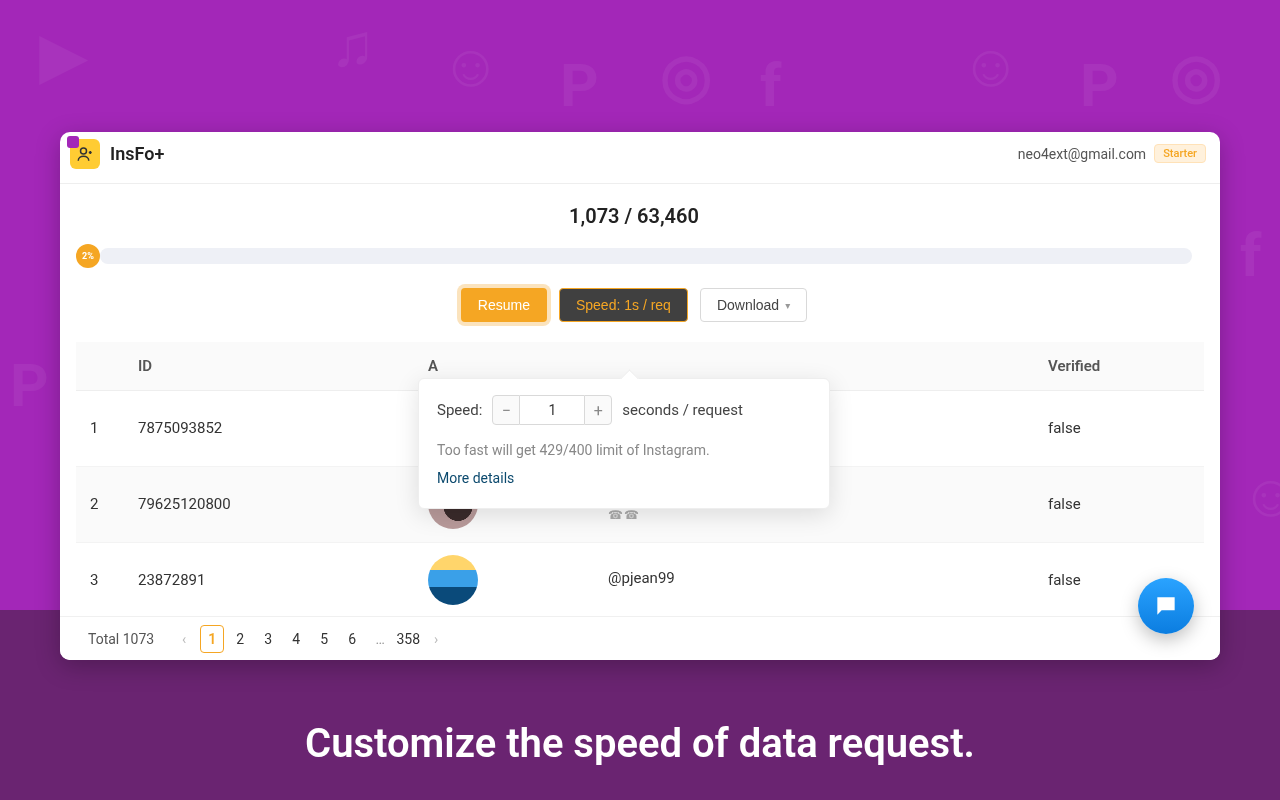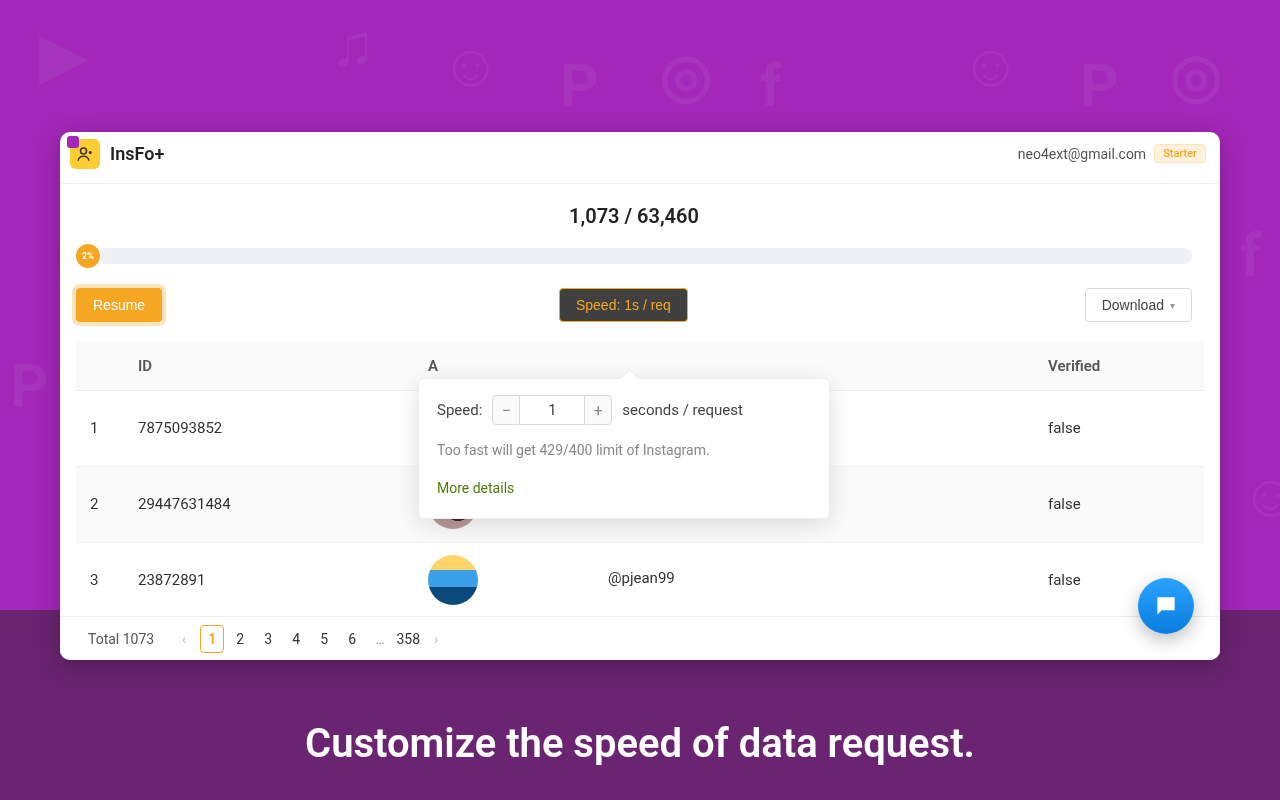--- a/index.html
+++ b/index.html
@@ -54,21 +54,21 @@
   .progress-badge {
     position: absolute; left: 0; top: -2px; width: 24px; height: 24px; border-radius: 50%;
     background: #f5a623; color: #fff; font-size: 9px; font-weight: 700;
     display: flex; align-items: center; justify-content: center; z-index: 2;
   }
   .progress-bar {
     position: absolute; left: 24px; right: 0; top: 2px; height: 16px; border-radius: 8px;
     background: #eef0f6;
   }
 
-  .actions { display: flex; justify-content: space-between; gap: 0; margin-bottom: 20px; }
+  .actions { display: flex; justify-content: center; gap: 12px; margin-bottom: 20px; }
   .btn {
     height: 34px; padding: 0 16px; border-radius: 4px; font-size: 14px; font-weight: 500;
     display: inline-flex; align-items: center; gap: 6px; cursor: pointer; border: 1px solid transparent;
   }
   .btn-primary { background: #f5a623; color: #fff; box-shadow: 0 0 0 4px #fbe3bd; }
   .btn-outline { background: #404040; color: #f5a623; border-color: #f5a623; }
   .btn-default { background: #fff; color: #444; border-color: #d9d9d9; }
   .chev { font-size: 10px; color: #999; }
 
   
@@ -81,21 +81,21 @@
     content: ""; position: absolute; top: -7px; left: 204px; width: 12px; height: 12px;
     background: #fff; border-left: 1px solid #eee; border-top: 1px solid #eee; transform: rotate(45deg);
   }
   .popover-row1 { display: flex; align-items: center; gap: 10px; margin-bottom: 14px; color:#444; font-size: 15px;}
   .stepper { display: flex; align-items: stretch; height: 30px; }
   .step-btn { width: 28px; border: 1px solid #d9d9d9; background: #fafafa; color: #888; font-size: 16px; display:flex;align-items:center;justify-content:center; cursor:pointer;}
   .step-btn.minus { border-radius: 4px 0 0 4px; }
   .step-btn.plus  { border-radius: 0 4px 4px 0; }
   .step-val { width: 64px; border-top: 1px solid #d9d9d9; border-bottom: 1px solid #d9d9d9; text-align: center; font-size: 14px; color:#333; display:flex;align-items:center;justify-content:center;}
   .popover-hint { color: #888; font-size: 14px; line-height: 1.6; }
-  .more-link { color: #4d7c0f; cursor: pointer; display:block; margin-top:16px;}
+  .more-link { color: #0c4a6e; cursor: pointer; display:block; margin-top:6px;}
 
   
   .tbl { width: 100%; border-collapse: collapse; table-layout: fixed; }
   .tbl th, .tbl td { text-align: left; padding: 0 14px; font-size: 15px; color: #333; white-space: nowrap; overflow: hidden; text-overflow: ellipsis; }
   .tbl thead th { background: #fafafa; color: #555; font-weight: 600; height: 48px; border-bottom: 1px solid #eee; }
   .tbl tbody td { height: 76px; border-bottom: 1px solid #f3f3f3; }
   .tbl tbody tr:nth-child(2) td { background: #fafafa; }
   .col-idx { width: 48px; }
   .col-id  { width: 290px; }
   .col-av  { width: 180px; }
@@ -228,21 +228,21 @@
           <td>7875093852</td>
           <td><span class="avatar av1"></span></td>
           <td class="user-cell">
             <span></span>
             <span class="user-sub"></span>
           </td>
           <td>false</td>
         </tr>
         <tr>
           <td>2</td>
-          <td>29447631484</td>
+          <td>79625120800</td>
           <td><span class="avatar av2"></span></td>
           <td class="user-cell">
             <span>@00967730082174call</span>
             <span class="user-sub">☎☎</span>
           </td>
           <td>false</td>
         </tr>
         <tr>
           <td>3</td>
           <td>23872891</td>

